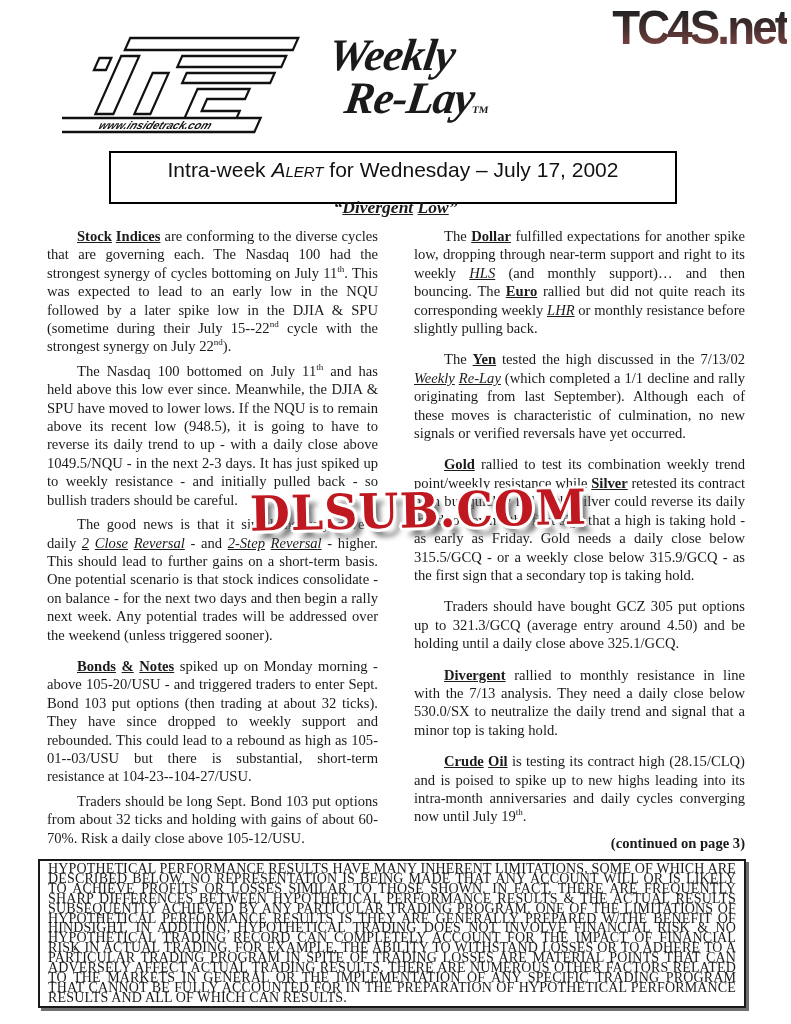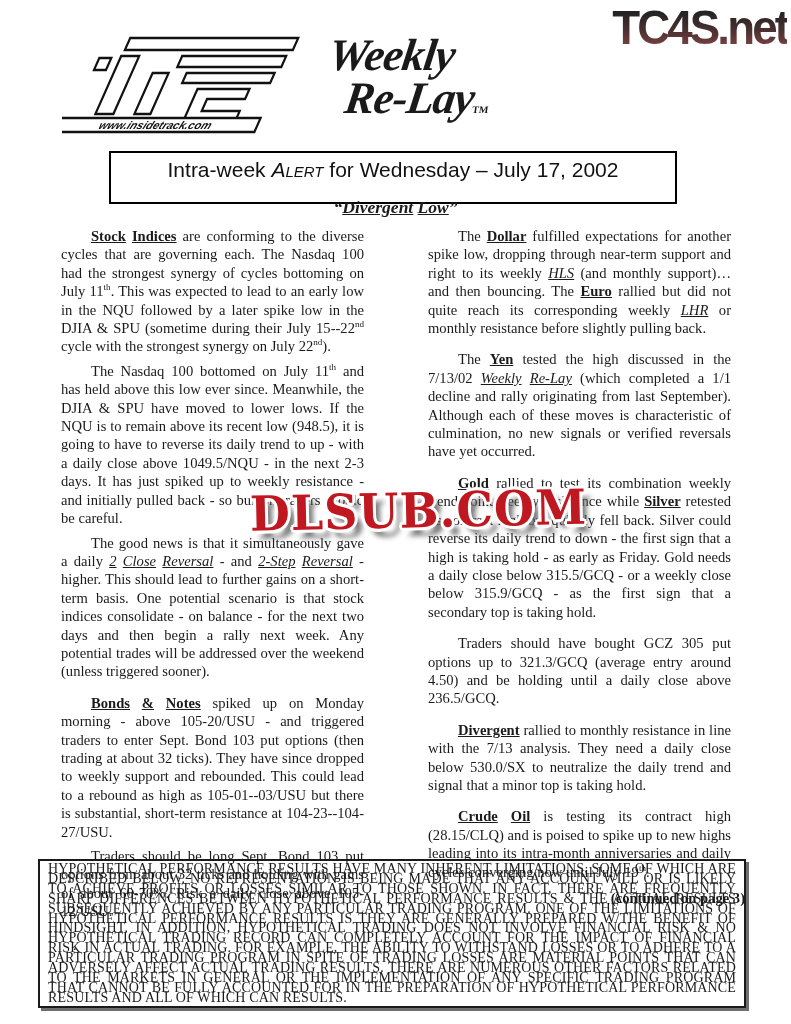--- a/index.html
+++ b/index.html
@@ -40,21 +40,21 @@
 
   
   .page-title {
     position:absolute; top:197px; left:0; width:100%; text-align:center;
     font-weight:bold; font-style:italic; font-size:17.5px;
   }
 
   
   .columns { position:absolute; top:227px; left:47px; width:698px; display:flex; gap:36px; }
   .col { width:331px; text-align:justify; font-size:14.6px; line-height:18.4px; }
-  .col p { margin:0 14px 6px; text-indent:30px; }
+  .col p { margin:0 0 6px; text-indent:30px; }
   .col p.g2 { margin-bottom:13px; }
   .continued { text-align:right; font-weight:bold; font-size:14.6px; margin-top:8px; }
 
   
   .disclaimer {
     position:absolute; top:859px; left:38px; width:708px; box-sizing:border-box;
     border:2px solid #1a1a1a; box-shadow:3px 3px 0 #6f6f6f;
     padding:3px 8px; font-size:14px; line-height:9.9px; text-align:justify;
     letter-spacing:.15px;
   }
@@ -119,21 +119,21 @@
       <p><span style="font-weight: bold; text-decoration: underline;">Stock</span><span style="font-weight: bold;"> </span><span style="font-weight: bold; text-decoration: underline;">Indices</span><span> are conforming to the diverse cycles that are governing each.  The Nasdaq 100 had the strongest synergy of cycles bottoming on July 11</span><sup>th</sup><span>.  This was expected to lead to an early low in the NQU followed by a later spike low in the DJIA &amp; SPU (sometime during their July 15--22</span><sup>nd</sup><span> cycle with the strongest synergy on July 22</span><sup>nd</sup><span>).</span></p>
       <p><span>The Nasdaq 100 bottomed on July 11</span><sup>th</sup><span> and has held above this low ever since.  Meanwhile, the DJIA &amp; SPU have moved to lower lows.  If the NQU is to remain above its recent low (948.5), it is going to have to reverse its daily trend to up - with a daily close above 1049.5/NQU - in the next 2-3 days.  It has just spiked up to weekly resistance - and initially pulled back - so bullish traders should be careful.</span></p>
       <p class="g2"><span>The good news is that it simultaneously gave a daily </span><span style="font-style: italic; text-decoration: underline;">2</span><span style="font-style: italic;"> </span><span style="font-style: italic; text-decoration: underline;">Close</span><span style="font-style: italic;"> </span><span style="font-style: italic; text-decoration: underline;">Reversal</span><span> - and </span><span style="font-style: italic; text-decoration: underline;">2-Step</span><span style="font-style: italic;"> </span><span style="font-style: italic; text-decoration: underline;">Reversal</span><span> - higher.  This should lead to further gains on a short-term basis.  One potential scenario is that stock indices consolidate - on balance - for the next two days and then begin a rally next week.  Any potential trades will be addressed over the weekend (unless triggered sooner).</span></p>
       <p><span style="font-weight: bold; text-decoration: underline;">Bonds</span><span style="font-weight: bold;"> </span><span style="font-weight: bold; text-decoration: underline;">&amp;</span><span style="font-weight: bold;"> </span><span style="font-weight: bold; text-decoration: underline;">Notes</span><span> spiked up on Monday morning - above 105-20/USU - and triggered traders to enter Sept. Bond 103 put options (then trading at about 32 ticks).  They have since dropped to weekly support and rebounded.  This could lead to a rebound as high as 105-01--03/USU but there is substantial, short-term resistance at 104-23--104-27/USU.</span></p>
       <p><span>Traders should be long Sept. Bond 103 put options from about 32 ticks and holding with gains of about 60-70%.  Risk a daily close above 105-12/USU.</span></p>
     </div>
     <div class="col">
       <p class="g2"><span>The </span><span style="font-weight: bold; text-decoration: underline;">Dollar</span><span> fulfilled expectations for another spike low, dropping through near-term support and right to its weekly </span><span style="font-style: italic; text-decoration: underline;">HLS</span><span> (and monthly support)… and then bouncing.  The </span><span style="font-weight: bold; text-decoration: underline;">Euro</span><span> rallied but did not quite reach its corresponding weekly </span><span style="font-style: italic; text-decoration: underline;">LHR</span><span> or monthly resistance before slightly pulling back.</span></p>
       <p class="g2"><span>The </span><span style="font-weight: bold; text-decoration: underline;">Yen</span><span> tested the high discussed in the 7/13/02 </span><span style="font-style: italic; text-decoration: underline;">Weekly</span><span style="font-style: italic;"> </span><span style="font-style: italic; text-decoration: underline;">Re-Lay</span><span> (which completed a 1/1 decline and rally originating from last September).  Although each of these moves is characteristic of culmination, no new signals or verified reversals have yet occurred.</span></p>
       <p class="g2"><span style="font-weight: bold; text-decoration: underline;">Gold</span><span> rallied to test its combination weekly trend point/weekly resistance while </span><span style="font-weight: bold; text-decoration: underline;">Silver</span><span> retested its contract high but quickly fell back.  Silver could reverse its daily trend to down - the first sign that a high is taking hold - as early as Friday.  Gold needs a daily close below 315.5/GCQ - or a weekly close below 315.9/GCQ - as the first sign that a secondary top is taking hold.</span></p>
-      <p class="g2"><span>Traders should have bought GCZ 305 put options up to 321.3/GCQ (average entry around 4.50) and be holding until a daily close above 236.5/GCQ.</span></p>
+      <p class="g2"><span>Traders should have bought GCZ 305 put options up to 321.3/GCQ (average entry around 4.50) and be holding until a daily close above 325.1/GCQ.</span></p>
       <p class="g2"><span style="font-weight: bold; text-decoration: underline;">Divergent</span><span> rallied to monthly resistance in line with the 7/13 analysis.  They need a daily close below 530.0/SX to neutralize the daily trend and signal that a minor top is taking hold.</span></p>
       <p><span style="font-weight: bold; text-decoration: underline;">Crude</span><span style="font-weight: bold;"> </span><span style="font-weight: bold; text-decoration: underline;">Oil</span><span> is testing its contract high (28.15/CLQ) and is poised to spike up to new highs leading into its intra-month anniversaries and daily cycles converging now until July 19</span><sup>th</sup><span>.</span></p>
       <div class="continued">(continued on page 3)</div>
     </div>
   </div>
 
   <div class="disclaimer">HYPOTHETICAL PERFORMANCE RESULTS HAVE MANY INHERENT LIMITATIONS, SOME OF WHICH ARE DESCRIBED BELOW.  NO REPRESENTATION IS BEING MADE THAT ANY ACCOUNT WILL OR IS LIKELY TO ACHIEVE PROFITS OR LOSSES SIMILAR TO THOSE SHOWN.  IN FACT, THERE ARE FREQUENTLY SHARP DIFFERENCES BETWEEN HYPOTHETICAL PERFORMANCE RESULTS &amp; THE ACTUAL RESULTS SUBSEQUENTLY ACHIEVED BY ANY PARTICULAR TRADING PROGRAM.  ONE OF THE LIMITATIONS OF HYPOTHETICAL PERFORMANCE RESULTS IS THEY ARE GENERALLY PREPARED W/THE BENEFIT OF HINDSIGHT.  IN ADDITION, HYPOTHETICAL TRADING DOES NOT INVOLVE FINANCIAL RISK &amp; NO HYPOTHETICAL TRADING RECORD CAN COMPLETELY ACCOUNT FOR THE IMPACT OF FINANCIAL RISK IN ACTUAL TRADING.  FOR EXAMPLE, THE ABILITY TO WITHSTAND LOSSES OR TO ADHERE TO A PARTICULAR TRADING PROGRAM IN SPITE OF TRADING LOSSES ARE MATERIAL POINTS THAT CAN ADVERSELY AFFECT ACTUAL TRADING RESULTS.  THERE ARE NUMEROUS OTHER FACTORS RELATED TO THE MARKETS IN GENERAL OR THE IMPLEMENTATION OF ANY SPECIFIC TRADING PROGRAM THAT CANNOT BE FULLY ACCOUNTED FOR IN THE PREPARATION OF HYPOTHETICAL PERFORMANCE RESULTS AND ALL OF WHICH CAN RESULTS.</div>
 
   <div class="stray-period">.</div>
 

